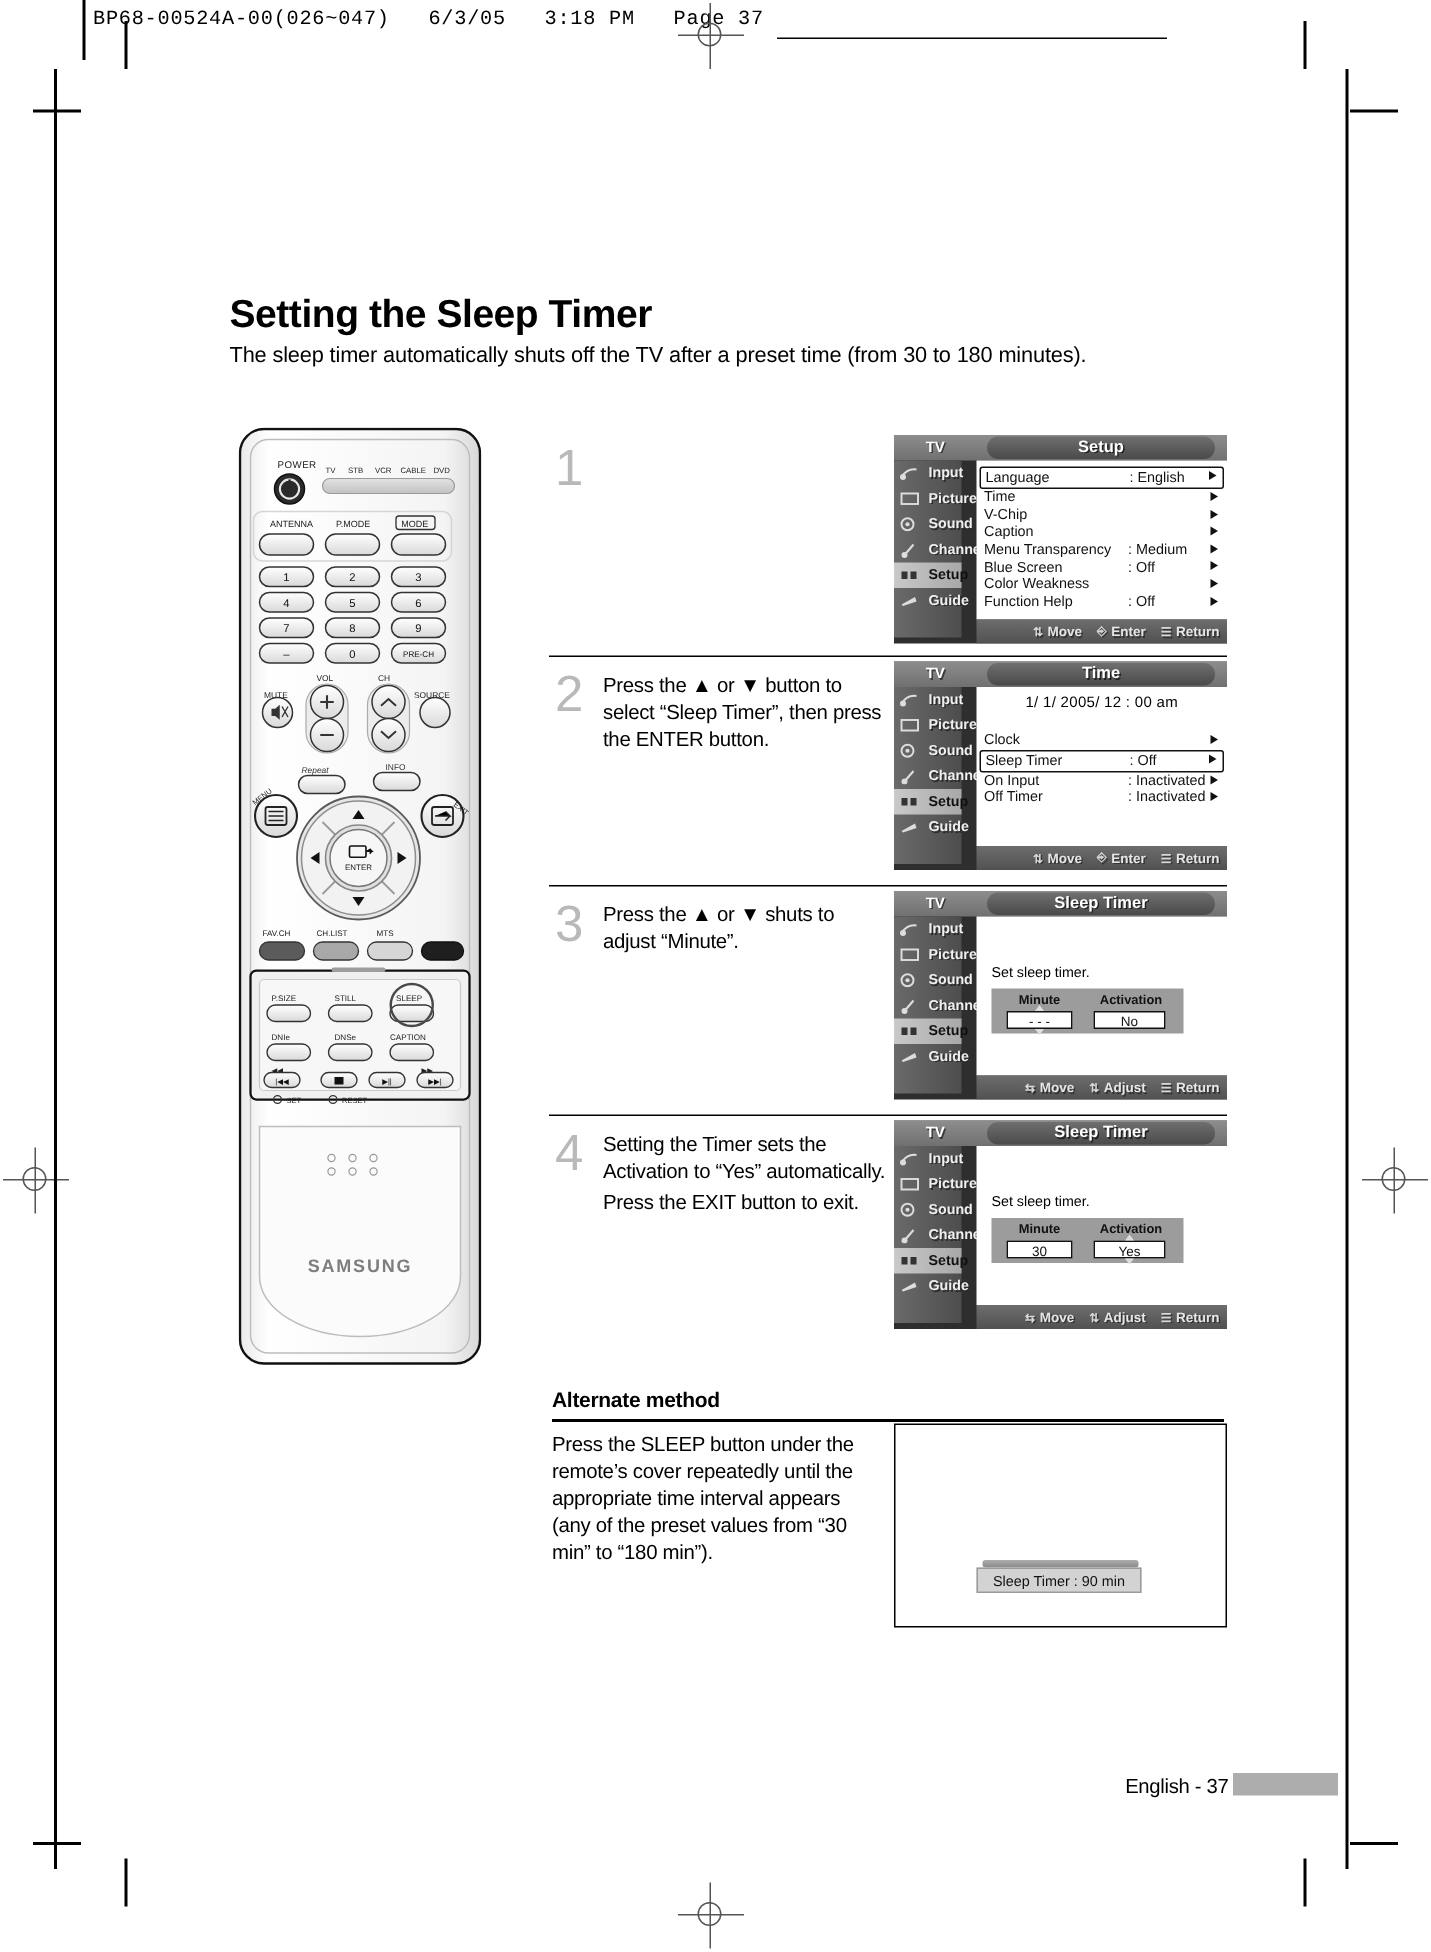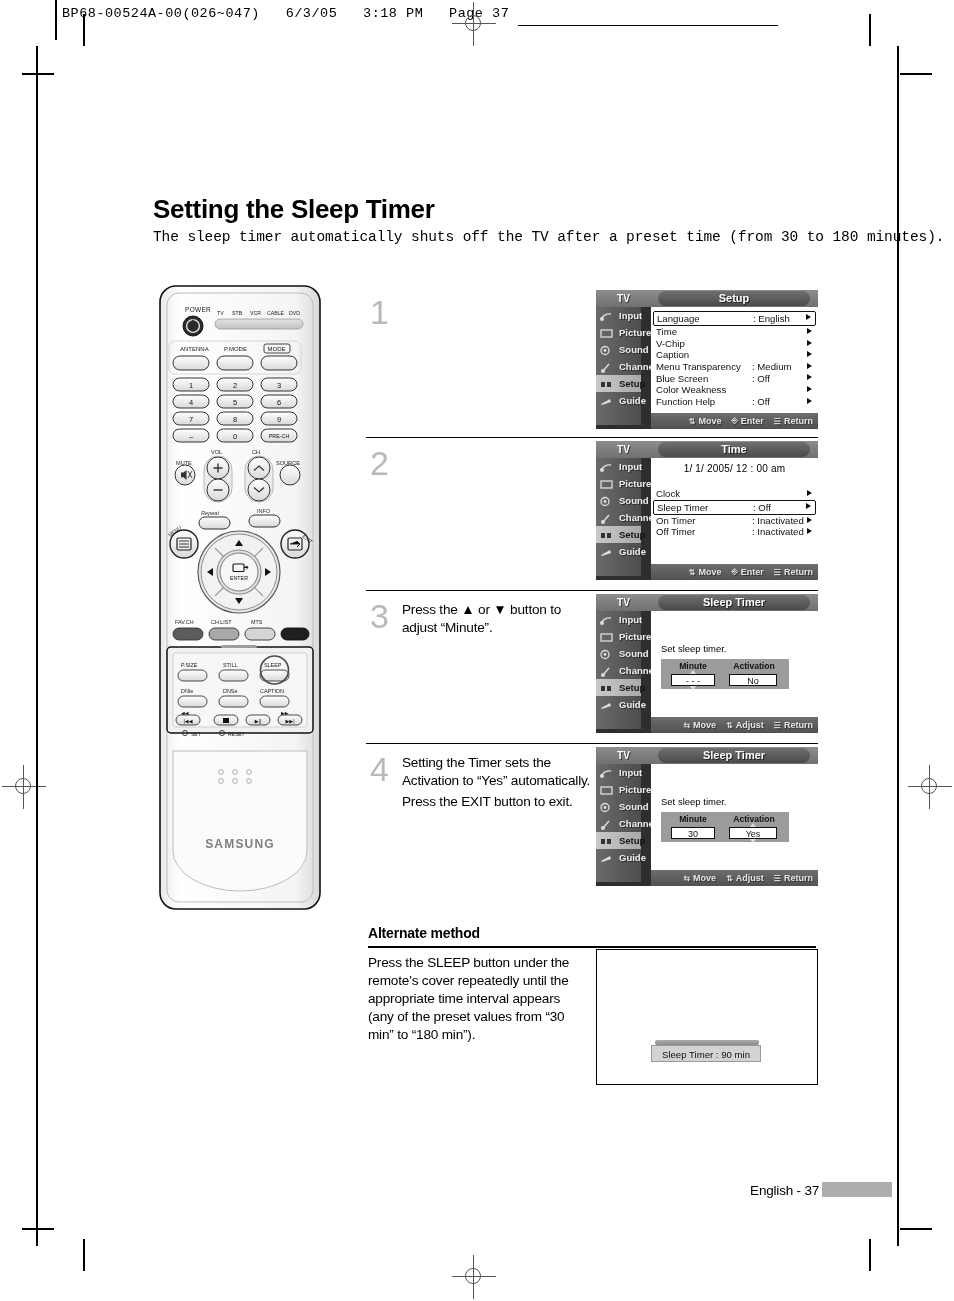--- a/index.html
+++ b/index.html
@@ -13,21 +13,21 @@
   .regmark .rc{position:absolute;left:13px;top:13px;width:16px;height:16px;border:1px solid #555;border-radius:50%;box-sizing:border-box;}
   .regmark .rv{position:absolute;left:21px;top:0;width:1px;height:44px;background:#555;}
   .regmark .rh{position:absolute;left:0;top:21px;width:44px;height:1px;background:#555;}
 
   .crop{position:absolute;background:#000;}
   .crop.h{width:32px;height:2px;}
   .crop.v{width:2px;height:32px;}
 
   
   .page-title{position:absolute;left:153px;top:194px;font-size:26px;font-weight:bold;letter-spacing:-0.3px;}
-  .page-sub{position:absolute;left:153px;top:229px;font-size:14.5px;letter-spacing:-0.1px;font-family:Liberation Mono, monospace;}
+  .page-sub{position:absolute;left:153px;top:229px;font-size:14.5px;letter-spacing:-0.1px;}
 
   .remote-wrap{position:absolute;left:159px;top:285px;width:162px;height:625px;}
 
   
   .steps{position:absolute;left:366px;top:287px;width:452px;}
   .step{position:relative;min-height:150px;border-top:1.6px solid #000;}
   .step:first-child{border-top:none;}
   .step .num{position:absolute;left:4px;top:8px;font-size:34px;color:#b9b9b9;font-weight:normal;line-height:1;font-family:"Liberation Sans",sans-serif;}
   .step .txt{position:absolute;left:36px;top:10px;width:192px;font-size:13.6px;line-height:1.33;letter-spacing:-0.2px;}
   .step .txt p{margin:0;}
@@ -420,20 +420,21 @@
             <span class="gl">☰</span>
             <span>Return</span>
           </span>
       </div>
     </div>
   </div>
 
   <div class="step" style="height:152px;">
     <div class="num">2</div>
     <div class="txt">
+      <p>Press the ▲ or ▼ button to select “Sleep Timer”, then press the ENTER button.</p>
     </div>
     <div class="osd" style="position:absolute;left:230px;top:3px;">
       <div class="topbar"></div>
       <div class="tvlab">TV</div>
       <div class="titlepill">Time</div>
       <div class="side">
         <div class="sitem"><span class="sico"><svg width="15" height="11">
                 <path d="M2 8 q4-6 10-5" stroke="#ddd" stroke-width="1.4" fill="none"></path>
                 <circle cx="3" cy="8" r="2" fill="#ddd"></circle>
               </svg></span><span>Input</span></div>
@@ -463,21 +464,21 @@
               <span class="mk">Clock</span>
               <span class="mv"></span>
               <span class="ar"></span>
             </div>
           <div class="mrow sel">
               <span class="mk">Sleep Timer</span>
               <span class="mv">: Off</span>
               <span class="ar"></span>
             </div>
           <div class="mrow">
-              <span class="mk">On Timer</span>
+              <span class="mk">On Input</span>
               <span class="mv">: Inactivated</span>
               <span class="ar"></span>
             </div>
           <div class="mrow">
               <span class="mk">Off Timer</span>
               <span class="mv">: Inactivated</span>
               <span class="ar"></span>
             </div>
         </div>
       </div>
@@ -494,21 +495,21 @@
             <span class="gl">☰</span>
             <span>Return</span>
           </span>
       </div>
     </div>
   </div>
 
   <div class="step" style="height:152px;">
     <div class="num">3</div>
     <div class="txt">
-      <p>Press the ▲ or ▼ button to adjust “Minute”.</p>
+      <p>Press the ▲ or ▼ shuts to adjust “Minute”.</p>
     </div>
     <div class="osd" style="position:absolute;left:230px;top:3px;">
       <div class="topbar"></div>
       <div class="tvlab">TV</div>
       <div class="titlepill">Sleep Timer</div>
       <div class="side">
         <div class="sitem"><span class="sico"><svg width="15" height="11">
                 <path d="M2 8 q4-6 10-5" stroke="#ddd" stroke-width="1.4" fill="none"></path>
                 <circle cx="3" cy="8" r="2" fill="#ddd"></circle>
               </svg></span><span>Input</span></div>

